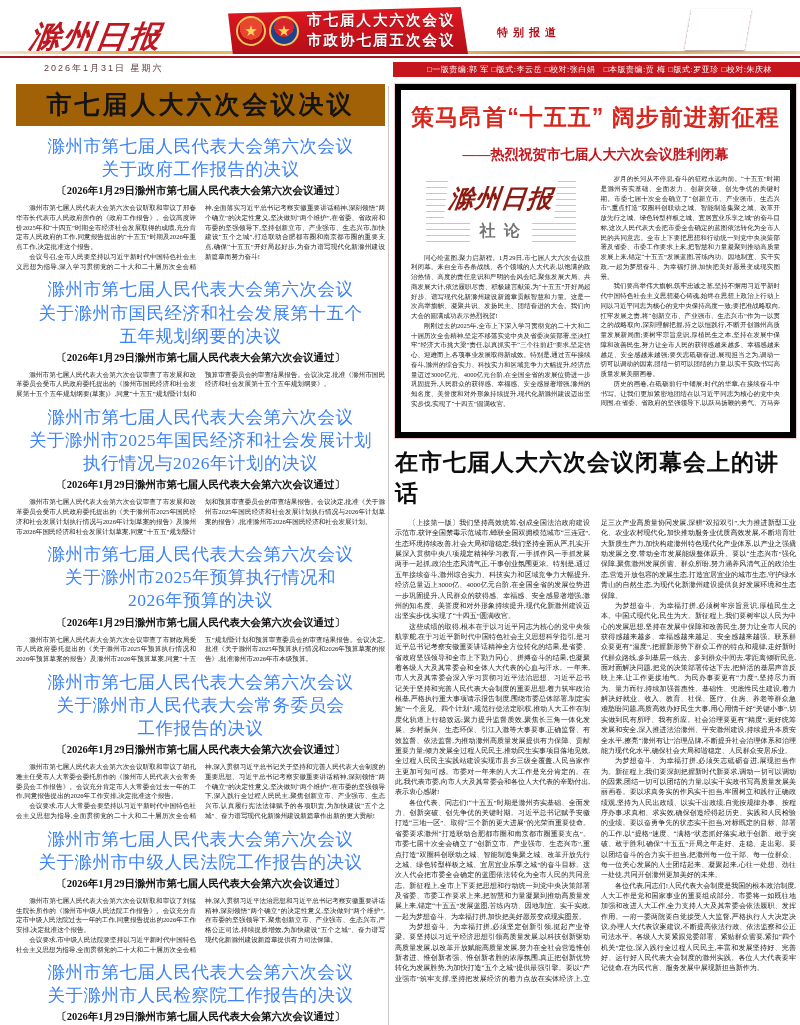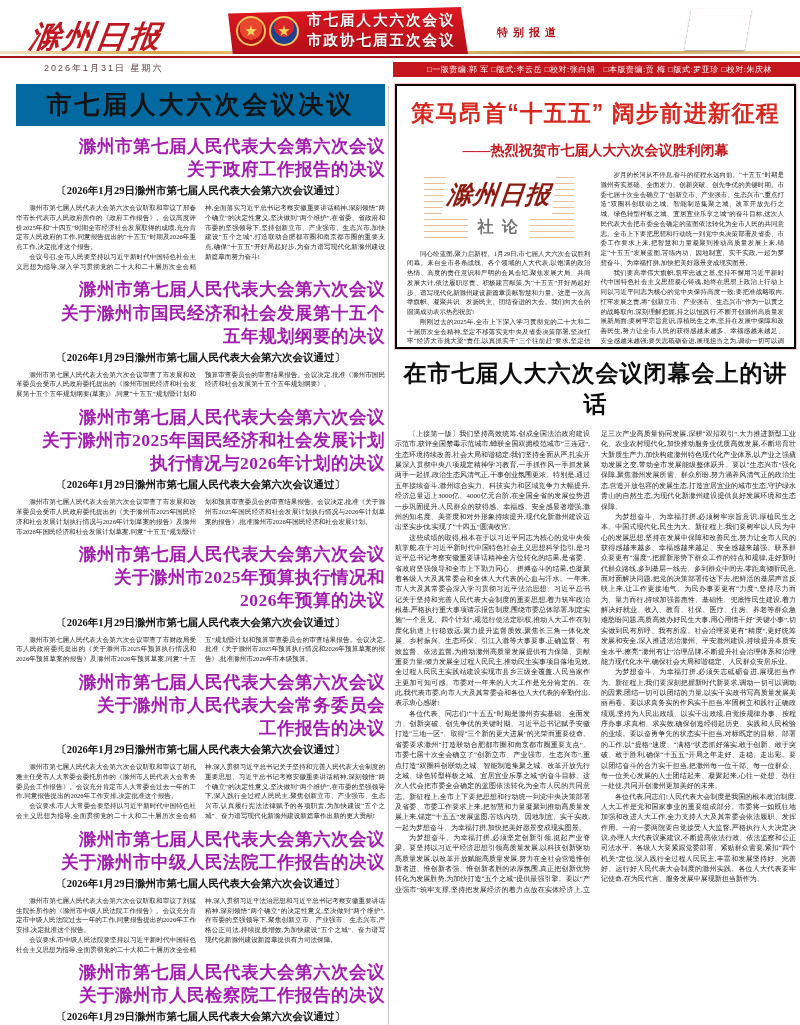--- a/index.html
+++ b/index.html
@@ -38,53 +38,53 @@
     transform:skewX(-10deg); color:#fff; font-style:italic; font-weight:bold;
     font-size:30px; text-align:center; line-height:40px;
     font-family:"Liberation Serif",serif; box-shadow:0 1px 2px rgba(100,30,20,.5); }
 
   .credits { position:absolute; left:393px; top:62px; width:413px; height:15px;
     background:#c4161c; color:#fff; font-size:8px; line-height:15px; text-align:center;
     letter-spacing:0.5px; font-family:"Liberation Sans",sans-serif; white-space:nowrap; overflow:hidden; }
 
   
   .left-col { position:absolute; left:16px; top:84px; width:369px; height:941px; overflow:hidden; }
-  .res-header { height:42px; background:#0369a1; text-align:center; line-height:42px;
+  .res-header { height:42px; background:#a16207; text-align:center; line-height:42px;
     font-size:25px; font-weight:bold; color:#141414; letter-spacing:3px; margin-bottom:9px; }
   .res-article { margin-bottom:7px; }
-  .res-title { text-align:right; font-size:17.5px; font-weight:bold; color:#a21caf;
+  .res-title { text-align:center; font-size:17.5px; font-weight:normal; color:#3b82f6;
     line-height:1.32; white-space:pre-line; letter-spacing:0.5px; }
   .res-sub { text-align:center; font-size:10.5px; font-weight:bold; color:#111; margin:3px 0 5px; }
   .res-body { column-count:2; column-gap:9px; font-size:6.6px; line-height:1.48;
     text-align:justify; color:#222; }
   .res-body p { text-indent:2em; }
 
   .v-divider { position:absolute; left:388px; top:86px; width:1px; height:939px; background:#c8c8c8; }
 
   
   .right-col { position:absolute; left:395px; top:84px; width:401px; }
-  .editorial-box { border:2px solid #000000; outline:1px solid #f3c9cd; height:265px;
+  .editorial-box { border:6px solid #000000; outline:1px solid #f3c9cd; height:354px;
     padding:12px 10px 8px; overflow:hidden; }
   .ed-title { text-align:center; color:#d6281e; font-size:23px; font-weight:bold;
     letter-spacing:1px; font-family:"Liberation Sans",sans-serif; }
   .ed-sub { text-align:center; color:#c4161c; font-size:14px; font-weight:bold; margin-top:13px; }
   .ed-body { margin-top:10px; column-count:2; column-gap:10px; font-size:6.5px;
     line-height:1.5; text-align:justify; color:#222; height:252px; overflow:hidden; }
   .ed-body p { text-indent:2em; }
   .ed-logo { break-inside:avoid; width:150px; margin:2px auto 8px; text-align:center;
     background:repeating-linear-gradient(180deg, transparent 0 5px, #edbe96 5px 6px); padding:4px 0 2px; }
   .ed-logo-title { display:inline-block; font-size:25px; font-weight:bold; color:#8d1a10;
     font-style:italic; transform:skewX(-6deg); letter-spacing:1px; background:#fff; padding:0 3px;
     text-shadow:1px 1px 0 #fff; }
   .ed-logo-label { display:inline-block; font-size:16px; font-weight:bold; color:#737373;
     background:#fff; padding:0 10px; margin-top:1px; letter-spacing:2px;
     font-family:"Liberation Sans",sans-serif; }
 
   .speech { margin-top:9px; }
-  .speech-title { text-align:center; font-size:23px; font-weight:bold; color:#0d0d0d;
+  .speech-title { text-align:left; font-size:23px; font-weight:bold; color:#0d0d0d;
     letter-spacing:1px; font-family:"Liberation Sans",sans-serif; }
   .speech-body { margin-top:9px; column-count:2; column-gap:11px; font-size:7px;
     line-height:1.48; text-align:justify; color:#1c1c1c; height:540px; overflow:hidden; }
   .speech-body p { text-indent:2em; }
 </style>
 </head>
 <body>
 
 <div class="page">
 

